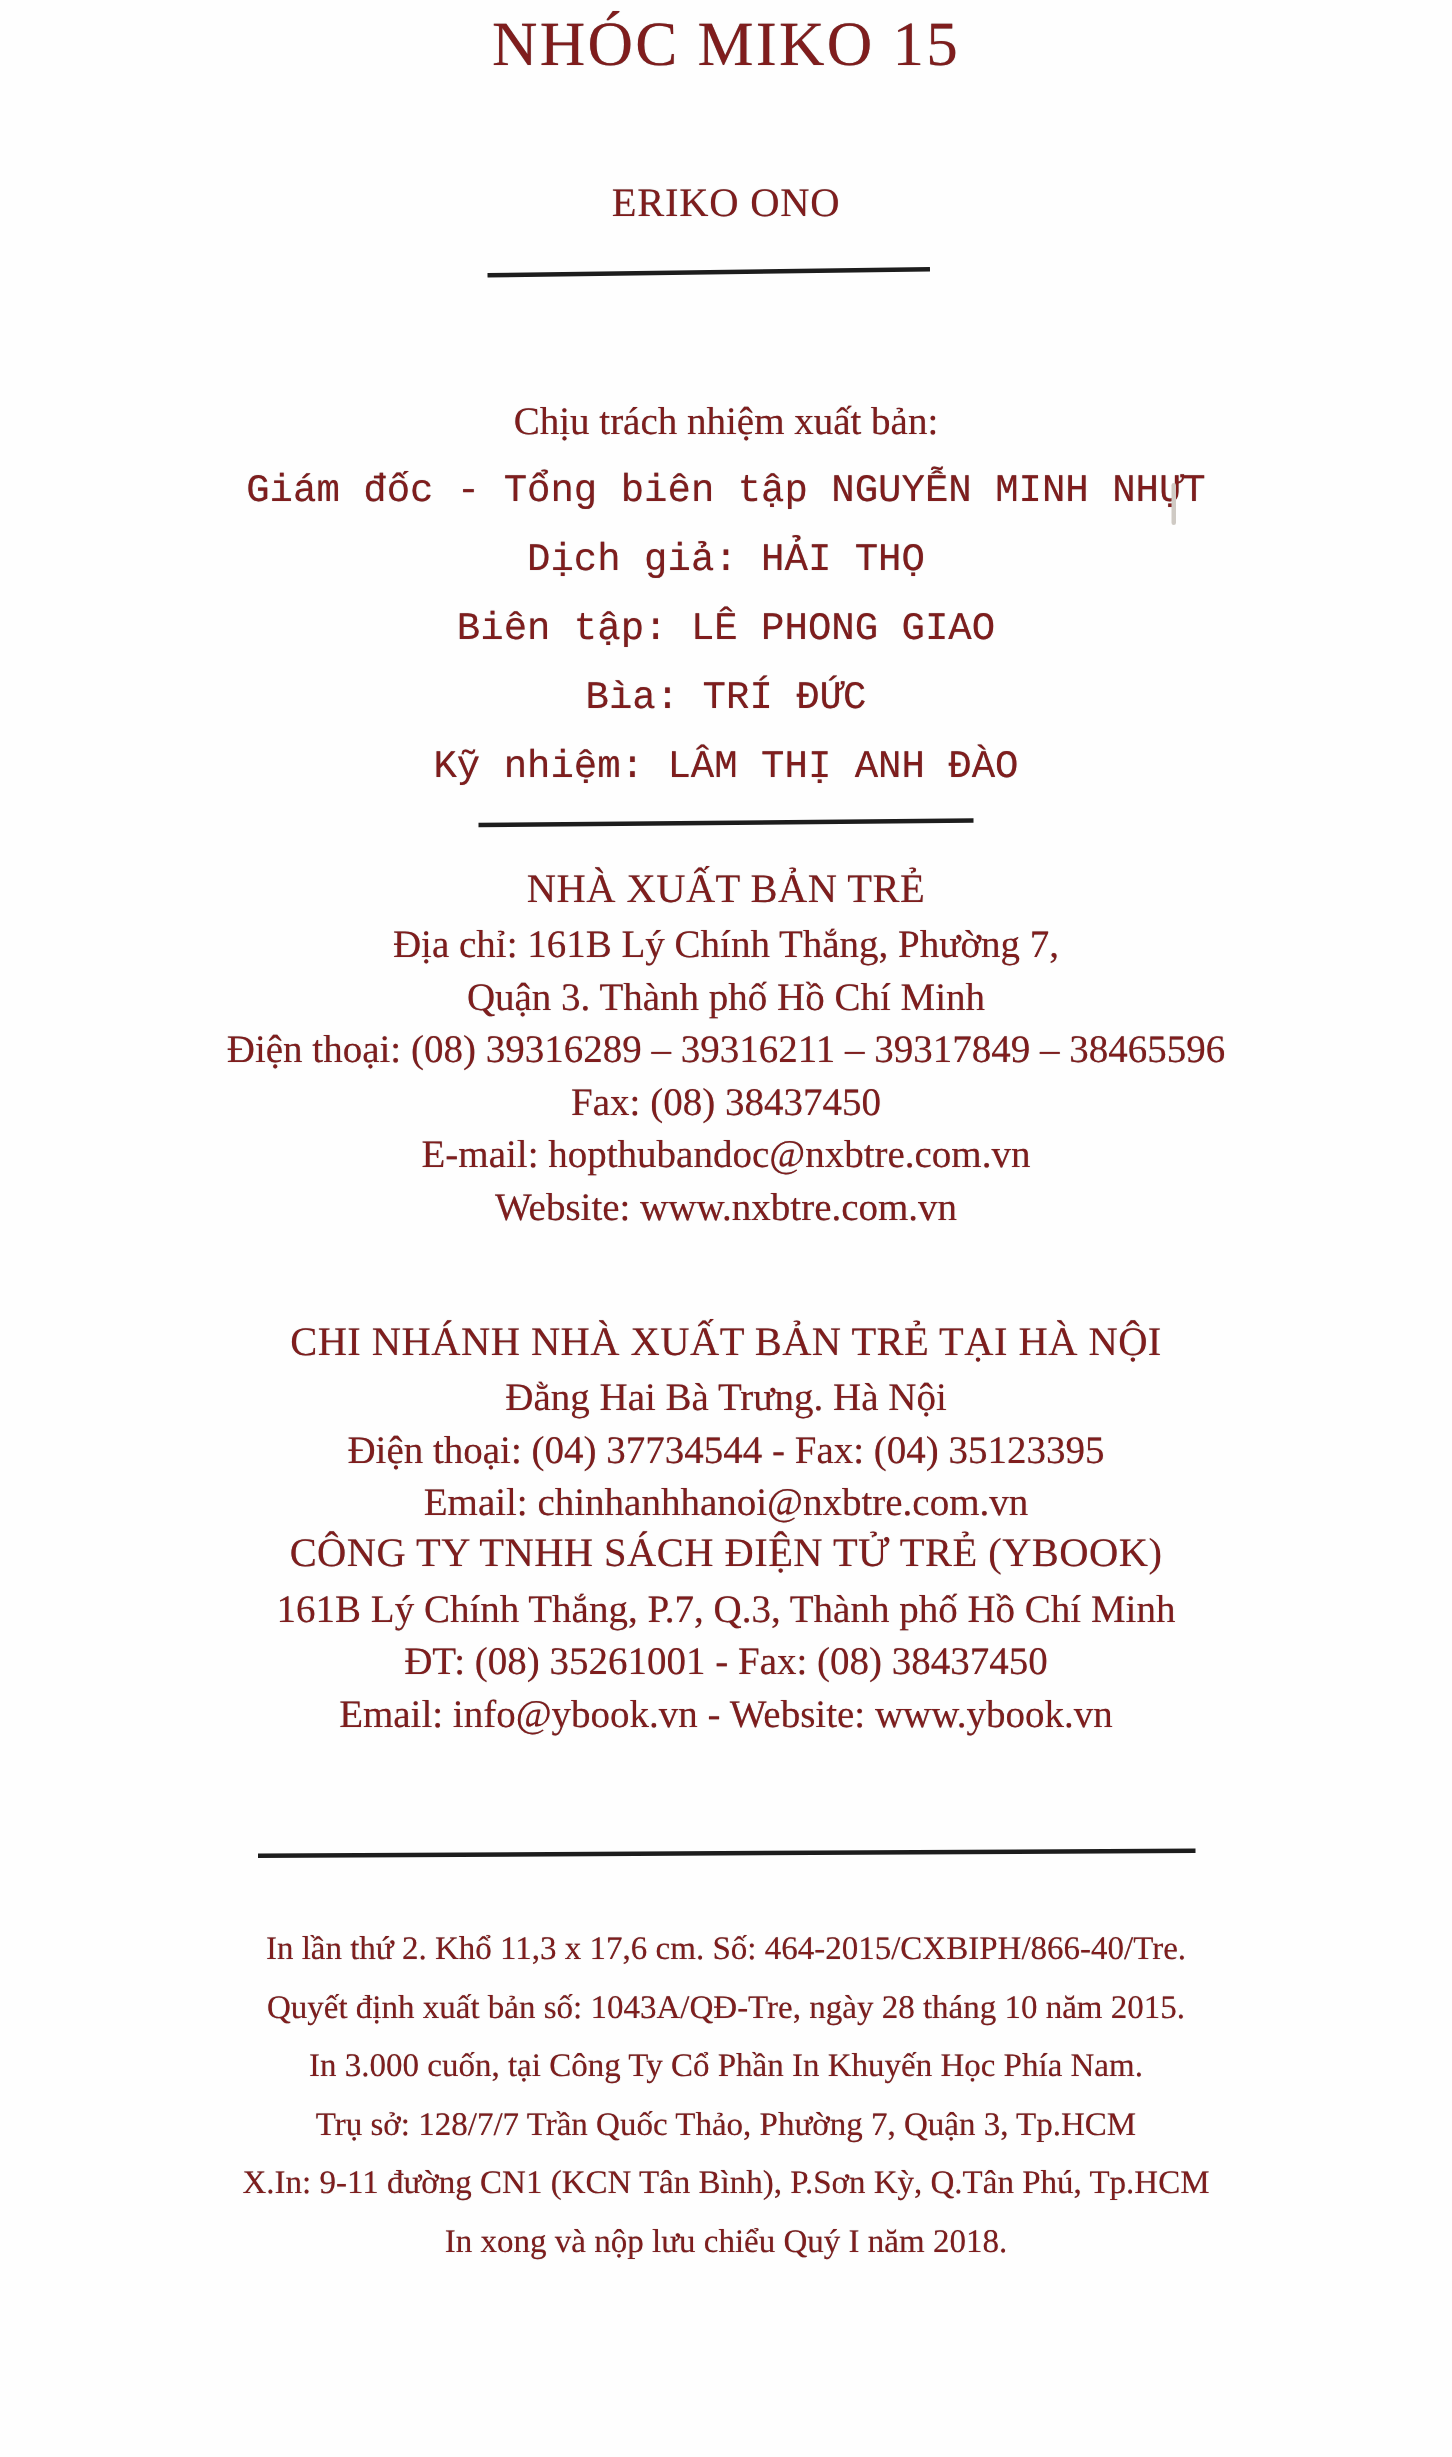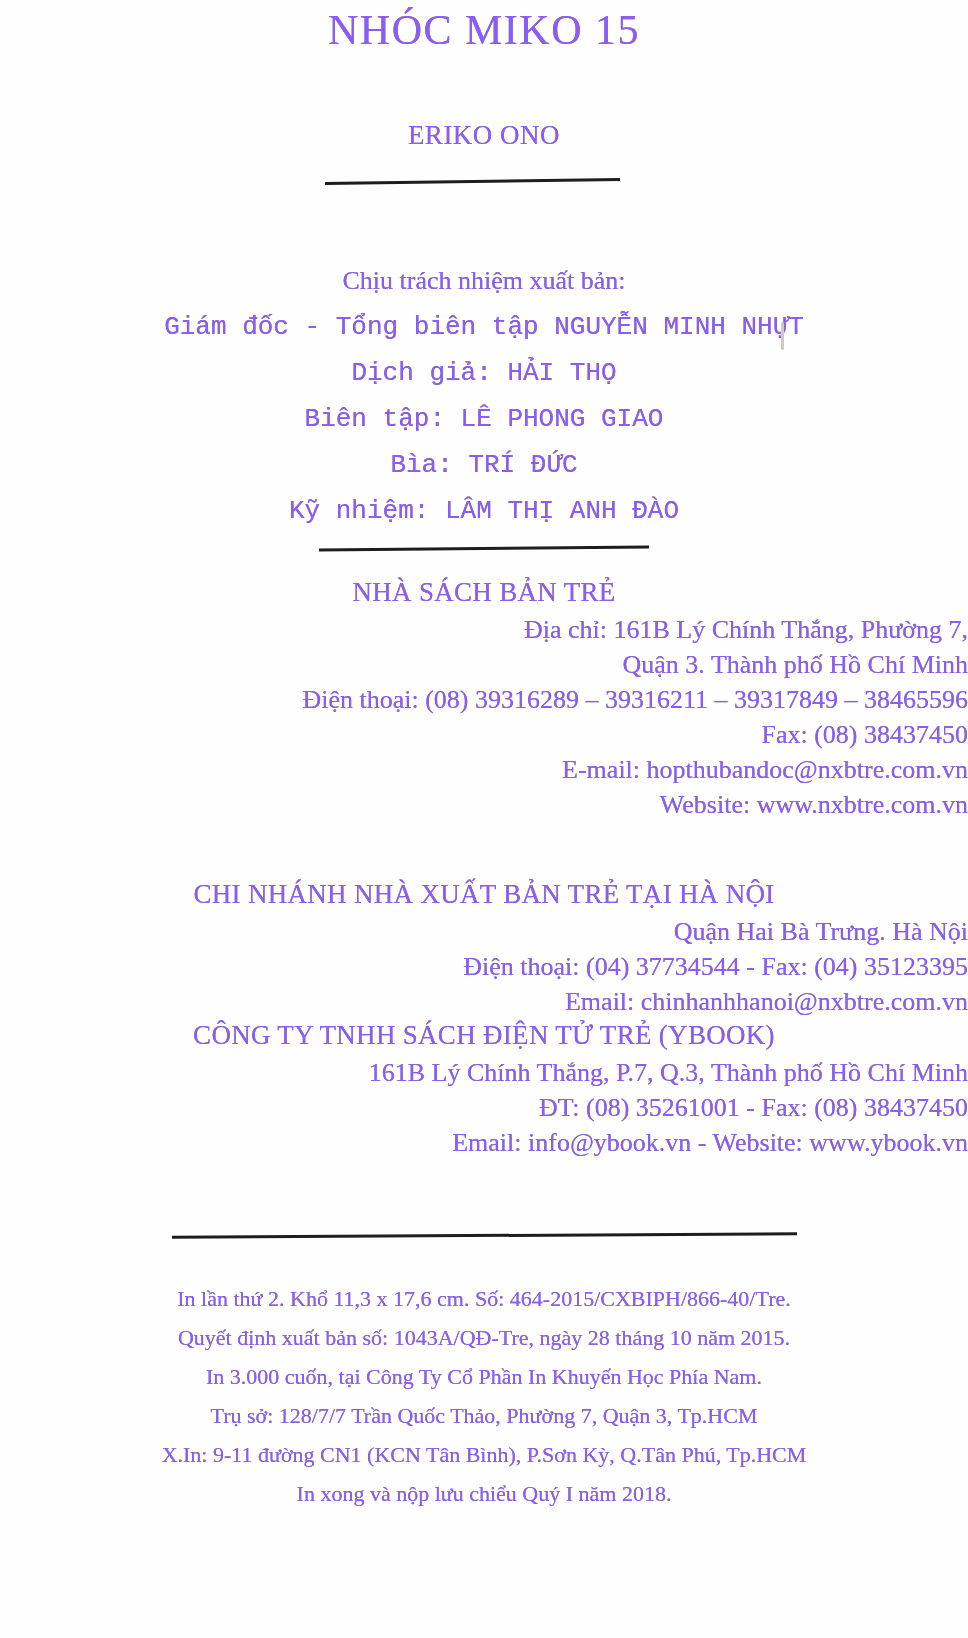--- a/index.html
+++ b/index.html
@@ -6,21 +6,21 @@
     margin: 0;
     padding: 0;
     background: #ffffff;
   }
   .page {
     position: relative;
     width: 968px;
     height: 1638px;
     margin: 0 auto;
     background: #fefefe;
-    color: #8b5cf6;
+    color: #7f1d1d;
     font-family: "Liberation Serif", "DejaVu Serif", serif;
     text-align: center;
     overflow: hidden;
     text-shadow: 0 0 0.5px rgba(25,25,25,0.55);
   }
   .book-title {
     padding-top: 6px;
     font-size: 42px;
     line-height: 48px;
     letter-spacing: 1.5px;
@@ -71,21 +71,20 @@
     line-height: 32px;
     margin-bottom: 4px;
     letter-spacing: 0.3px;
   }
   .publisher-block { margin-top: 26px; }
   .branch-block    { margin-top: 56px; }
   .ybook-block     { }
   .org-line {
     font-size: 26px;
     line-height: 35px;
-    text-align: right;
   }
   .imprint-block { margin-top: 42px; }
   .imprint-line {
     font-size: 22px;
     line-height: 39px;
   }
   .scan-artifact {
     position: absolute;
     left: 781px;
     top: 322px;
@@ -111,32 +110,32 @@
     <div class="resp-line">Giám đốc - Tổng biên tập NGUYỄN MINH NHỰT</div>
     <div class="resp-line">Dịch giả: HẢI THỌ</div>
     <div class="resp-line">Biên tập: LÊ PHONG GIAO</div>
     <div class="resp-line">Bìa: TRÍ ĐỨC</div>
     <div class="resp-line">Kỹ nhiệm: LÂM THỊ ANH ĐÀO</div>
   </div>
 
   <div class="rule rule-2"></div>
 
   <div class="publisher-block">
-    <div class="org-name">NHÀ SÁCH BẢN TRẺ</div>
+    <div class="org-name">NHÀ XUẤT BẢN TRẺ</div>
     <div class="org-line">Địa chỉ: 161B Lý Chính Thắng, Phường 7,</div>
     <div class="org-line">Quận 3. Thành phố Hồ Chí Minh</div>
     <div class="org-line">Điện thoại: (08) 39316289 – 39316211 – 39317849 – 38465596</div>
     <div class="org-line">Fax: (08) 38437450</div>
     <div class="org-line">E-mail: hopthubandoc@nxbtre.com.vn</div>
     <div class="org-line">Website: www.nxbtre.com.vn</div>
   </div>
 
   <div class="branch-block">
     <div class="org-name">CHI NHÁNH NHÀ XUẤT BẢN TRẺ TẠI HÀ NỘI</div>
-    <div class="org-line">Quận Hai Bà Trưng. Hà Nội</div>
+    <div class="org-line">Đằng Hai Bà Trưng. Hà Nội</div>
     <div class="org-line">Điện thoại: (04) 37734544 - Fax: (04) 35123395</div>
     <div class="org-line">Email: chinhanhhanoi@nxbtre.com.vn</div>
   </div>
 
   <div class="ybook-block">
     <div class="org-name">CÔNG TY TNHH SÁCH ĐIỆN TỬ TRẺ (YBOOK)</div>
     <div class="org-line">161B Lý Chính Thắng, P.7, Q.3, Thành phố Hồ Chí Minh</div>
     <div class="org-line">ĐT: (08) 35261001 - Fax: (08) 38437450</div>
     <div class="org-line">Email: info@ybook.vn - Website: www.ybook.vn</div>
   </div>

